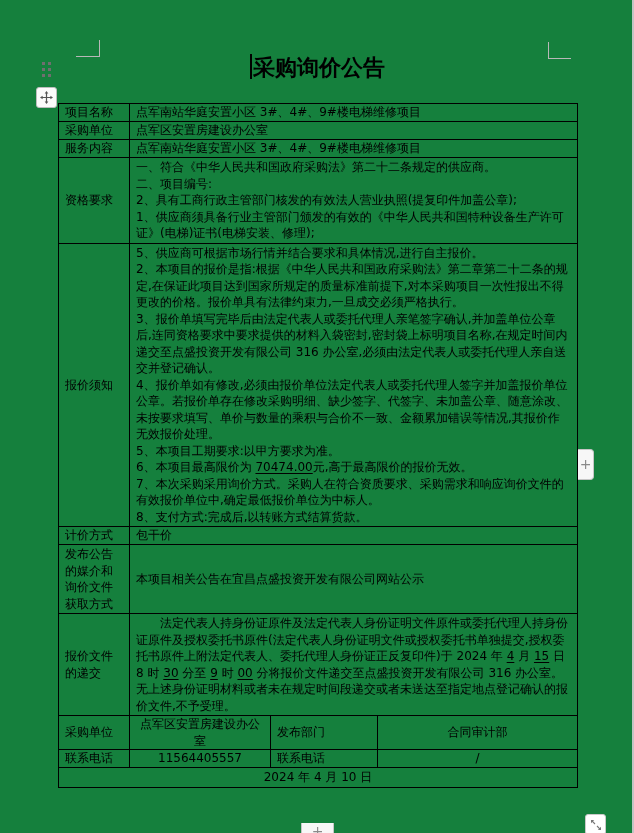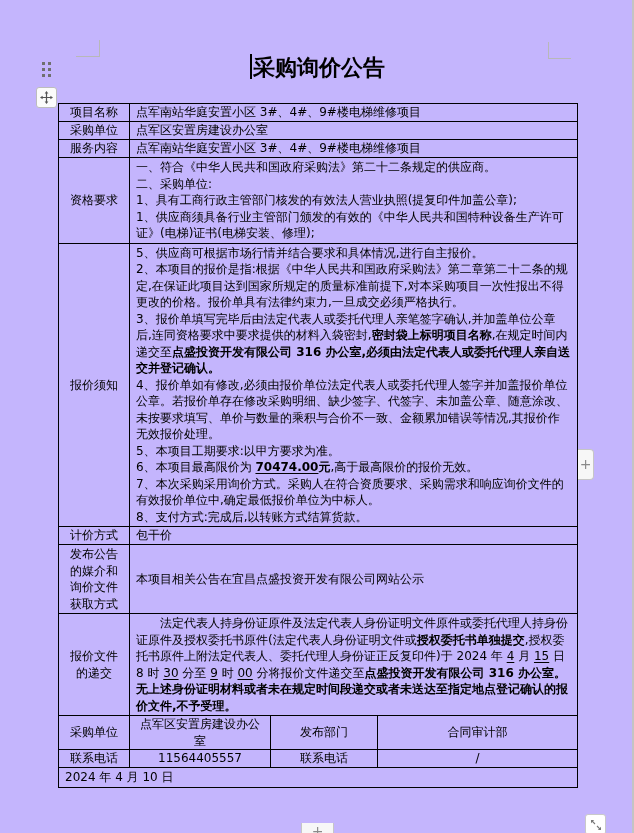--- a/index.html
+++ b/index.html
@@ -1,16 +1,16 @@
 <!DOCTYPE html>
 <html><head>
 <meta charset="utf-8">
 <style>
   html,body{margin:0;padding:0;background:#fff;}
-  .page{position:relative;width:634px;height:833px;background:#c4b5fd;overflow:hidden;
+  .page{position:relative;width:634px;height:833px;background:#15803d;overflow:hidden;
         font-family:"DejaVu Sans",sans-serif;color:#000;}
   .page-edge{position:absolute;top:0;right:0;width:2px;height:100%;background:#c4c4c4;}
 
   
   .corner{position:absolute;}
   .corner.tl{left:76px;top:40px;width:23px;height:16px;
              border-right:1px solid #b8b8b8;border-bottom:1px solid #b8b8b8;}
   .corner.tr{left:548px;top:42px;width:22px;height:16px;
              border-left:1px solid #b8b8b8;border-bottom:1px solid #b8b8b8;}
 
@@ -28,29 +28,29 @@
   .title{position:absolute;left:58px;top:53px;width:519px;height:30px;line-height:30px;
          text-align:center;font-size:22px;font-weight:bold;white-space:nowrap;}
   .caret{display:inline-block;width:2px;height:25px;background:#000;
          vertical-align:-4px;margin-right:1px;}
 
   
   table.doc{position:absolute;left:58px;top:103px;width:519px;
             border-collapse:collapse;table-layout:fixed;}
   table.doc td{border:1px solid #000;font-size:12px;line-height:16.5px;
             vertical-align:middle;padding:1px 6px;word-break:break-all;}
-  td.label{text-align:center;padding:1px 2px;}
+  td.label{padding:1px 2px;}
   td.small{font-size:11px;line-height:16px;}
   tr.simple td{height:17px;padding-top:0;padding-bottom:0;}
   td.content p{margin:0;}
   td.content.indent p{text-indent:2em;}
   td.center{text-align:center;}
   tr.media td{height:54px;margin-left:28px;}
-  td.date{ text-align:left;height:17px;padding-right:8px;margin-left:33px;}
-  .b{font-weight:bold;}
+  td.date{ text-align:center;height:17px;padding-right:8px;margin-left:33px;}
+  .b{font-weight:normal;}
   .u{text-decoration:underline;text-underline-offset:2px;}
 
   
   .add-col{position:absolute;width:15px;height:29px;border:1px solid #c6c6c6;border-left:none;
            border-radius:0 4px 4px 0;background:#f7f7f7;color:#8a8a8a;font-size:14px;
            display:flex;align-items:center;justify-content:center;cursor:pointer;}
   .add-row{position:absolute;width:31px;height:15px;border:1px solid #c6c6c6;border-top:none;
            border-radius:0 0 4px 4px;background:#f7f7f7;color:#8a8a8a;font-size:14px;
            display:flex;align-items:center;justify-content:center;cursor:pointer;}
   .resize{position:absolute;width:19px;height:19px;border:1px solid #c9c9c9;border-radius:3px;
@@ -110,22 +110,22 @@
         <tr class="simple ">
           <td class="label">服务内容</td>
           <td colspan="3" class="content">
             <p><span class="">点军南站华庭安置小区 3#、4#、9#楼电梯维修项目</span></p>
           </td>
         </tr>
         <tr class="">
           <td class="label">资格要求</td>
           <td colspan="3" class="content">
             <p><span class="">一、符合《中华人民共和国政府采购法》第二十二条规定的供应商。</span></p>
-            <p><span class="">二、采购单位:</span></p>
-            <p><span class="">1、具有工商行政主管部门核发的有效法人营业执照(提复印件加盖公章);</span></p>
+            <p><span class="">二、项目编号:</span></p>
+            <p><span class="">2、具有工商行政主管部门核发的有效法人营业执照(提复印件加盖公章);</span></p>
             <p><span class="">1、供应商须具备行业主管部门颁发的有效的《中华人民共和国特种设备生产许可证》(电梯)证书(电梯安装、修理);</span></p>
           </td>
         </tr>
         <tr class="">
           <td class="label">报价须知</td>
           <td colspan="3" class="content">
             <p><span class="">5、供应商可根据市场行情并结合要求和具体情况,进行自主报价。</span></p>
             <p><span class="">2、本项目的报价是指:根据《中华人民共和国政府采购法》第二章第二十二条的规定,在保证此项目达到国家所规定的质量标准前提下,对本采购项目一次性报出不得更改的价格。报价单具有法律约束力,一旦成交必须严格执行。</span></p>
             <p><span class="">3、报价单填写完毕后由法定代表人或委托代理人亲笔签字确认,并加盖单位公章后,连同资格要求中要求提供的材料入袋密封,</span><span class="b ">密封袋上标明项目名称</span><span class="">,在规定时间内递交至</span><span class="b ">点盛投资开发有限公司 316 办公室,必须由法定代表人或委托代理人亲自送交并登记确认。</span></p>
             <p><span class="">4、报价单如有修改,必须由报价单位法定代表人或委托代理人签字并加盖报价单位公章。若报价单存在修改采购明细、缺少签字、代签字、未加盖公章、随意涂改、未按要求填写、单价与数量的乘积与合价不一致、金额累加错误等情况,其报价作无效报价处理。</span></p>

